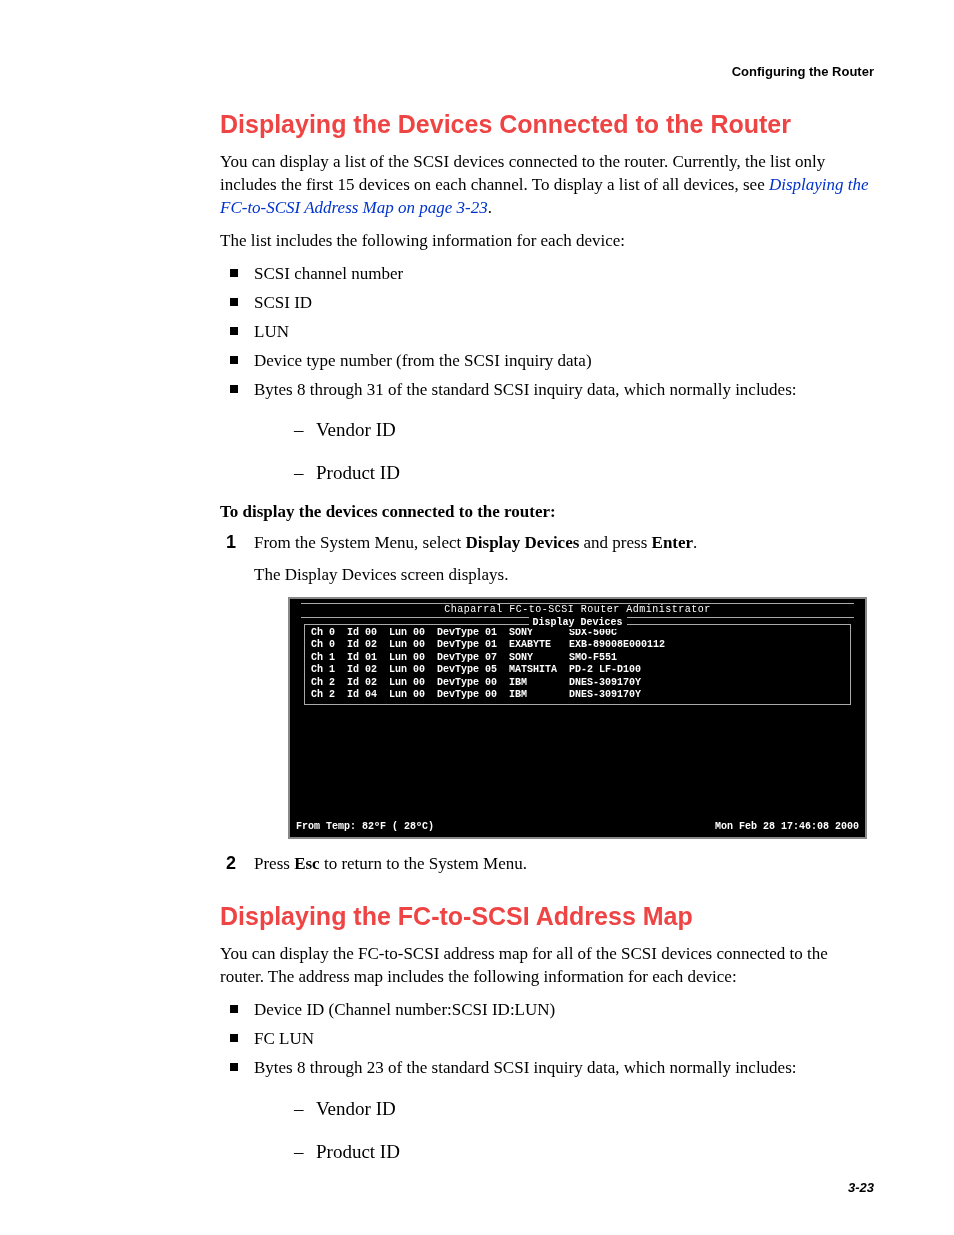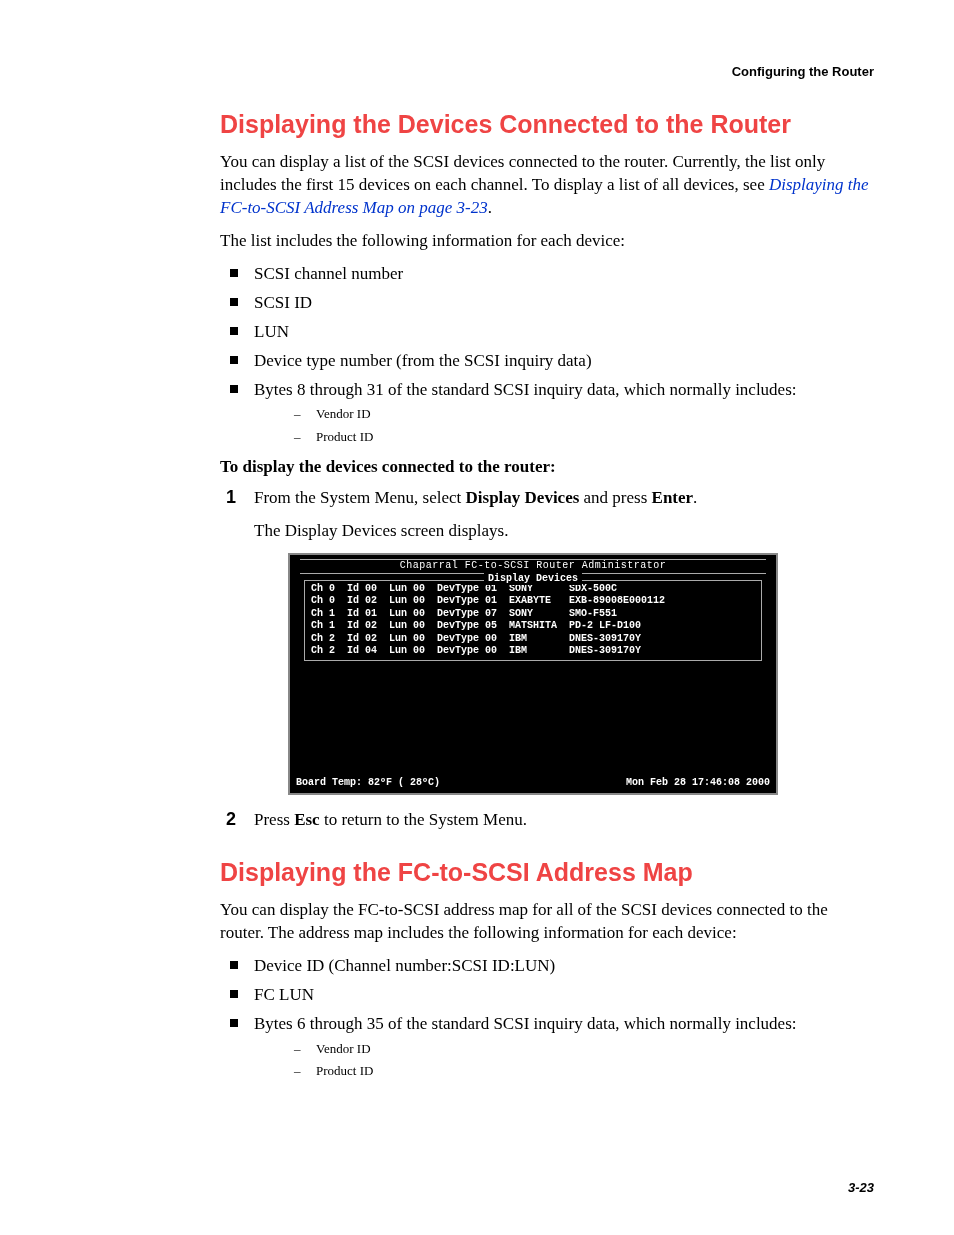--- a/index.html
+++ b/index.html
@@ -66,23 +66,23 @@
     background: #000;
   }
   ul.dashes {
     list-style: none;
     margin: 4px 0 4px 34px;
     padding: 0;
   }
   ul.dashes > li {
     position: relative;
     padding-left: 28px;
-    font-size: 13px;
+    font-size: 19px;
     line-height: 1.45;
-    margin: 4px 0;
+    margin: 15px 0;
   }
   ul.dashes > li::before {
     content: "–";
     position: absolute;
     left: 6px;
     top: 0;
   }
   .task-lead {
     font-weight: bold;
     font-size: 17px;
@@ -115,21 +115,21 @@
     display: block;
     margin-top: 10px;
   }
   .bold { font-weight: bold; }
 
   
   .terminal-wrap {
     margin: 10px 0 14px 34px;
   }
   .terminal {
-    width: 490px;
+    width: 579px;
     background: #000;
     color: #fff;
     font-family: "Courier New", Courier, monospace;
     font-size: 10px;
     line-height: 1.25;
     border: 2px solid #888;
     box-sizing: border-box;
     padding: 2px;
   }
   .term-title {
@@ -229,40 +229,40 @@
               <span class="term-box-label">Display Devices</span>
               <div class="term-row">Ch 0  Id 00  Lun 00  DevType 01  SONY      SDX-500C</div>
               <div class="term-row">Ch 0  Id 02  Lun 00  DevType 01  EXABYTE   EXB-89008E000112</div>
               <div class="term-row">Ch 1  Id 01  Lun 00  DevType 07  SONY      SMO-F551</div>
               <div class="term-row">Ch 1  Id 02  Lun 00  DevType 05  MATSHITA  PD-2 LF-D100</div>
               <div class="term-row">Ch 2  Id 02  Lun 00  DevType 00  IBM       DNES-309170Y</div>
               <div class="term-row">Ch 2  Id 04  Lun 00  DevType 00  IBM       DNES-309170Y</div>
             </div>
             <div class="term-spacer"></div>
             <div class="term-footer">
-              <span>Board Temp:  82ºF ( 28ºC)</span>
+              <span>From Temp:  82ºF ( 28ºC)</span>
               <span>Mon Feb 28 17:46:08 2000</span>
             </div>
           </div>
         </div>
       </li>
       <li>
         <span>Press </span><span class="bold">Esc</span><span> to return to the System Menu.</span>
       </li>
     </ol>
 
     <h2 class="section" style="margin-top:26px">Displaying the FC-to-SCSI Address Map</h2>
 
     <p class="body">You can display the FC-to-SCSI address map for all of the SCSI devices connected to the router. The address map includes the following information for each device:</p>
 
     <ul class="bullets">
       <li>Device ID (Channel number:SCSI ID:LUN)</li>
       <li>FC LUN</li>
       <li>
-        <span>Bytes 6 through 35 of the standard SCSI inquiry data, which normally includes:</span>
+        <span>Bytes 8 through 23 of the standard SCSI inquiry data, which normally includes:</span>
         <ul class="dashes">
           <li>Vendor ID</li>
           <li>Product ID</li>
         </ul>
       </li>
     </ul>
 
   </div>
 
   <div class="page-number">3-23</div>

